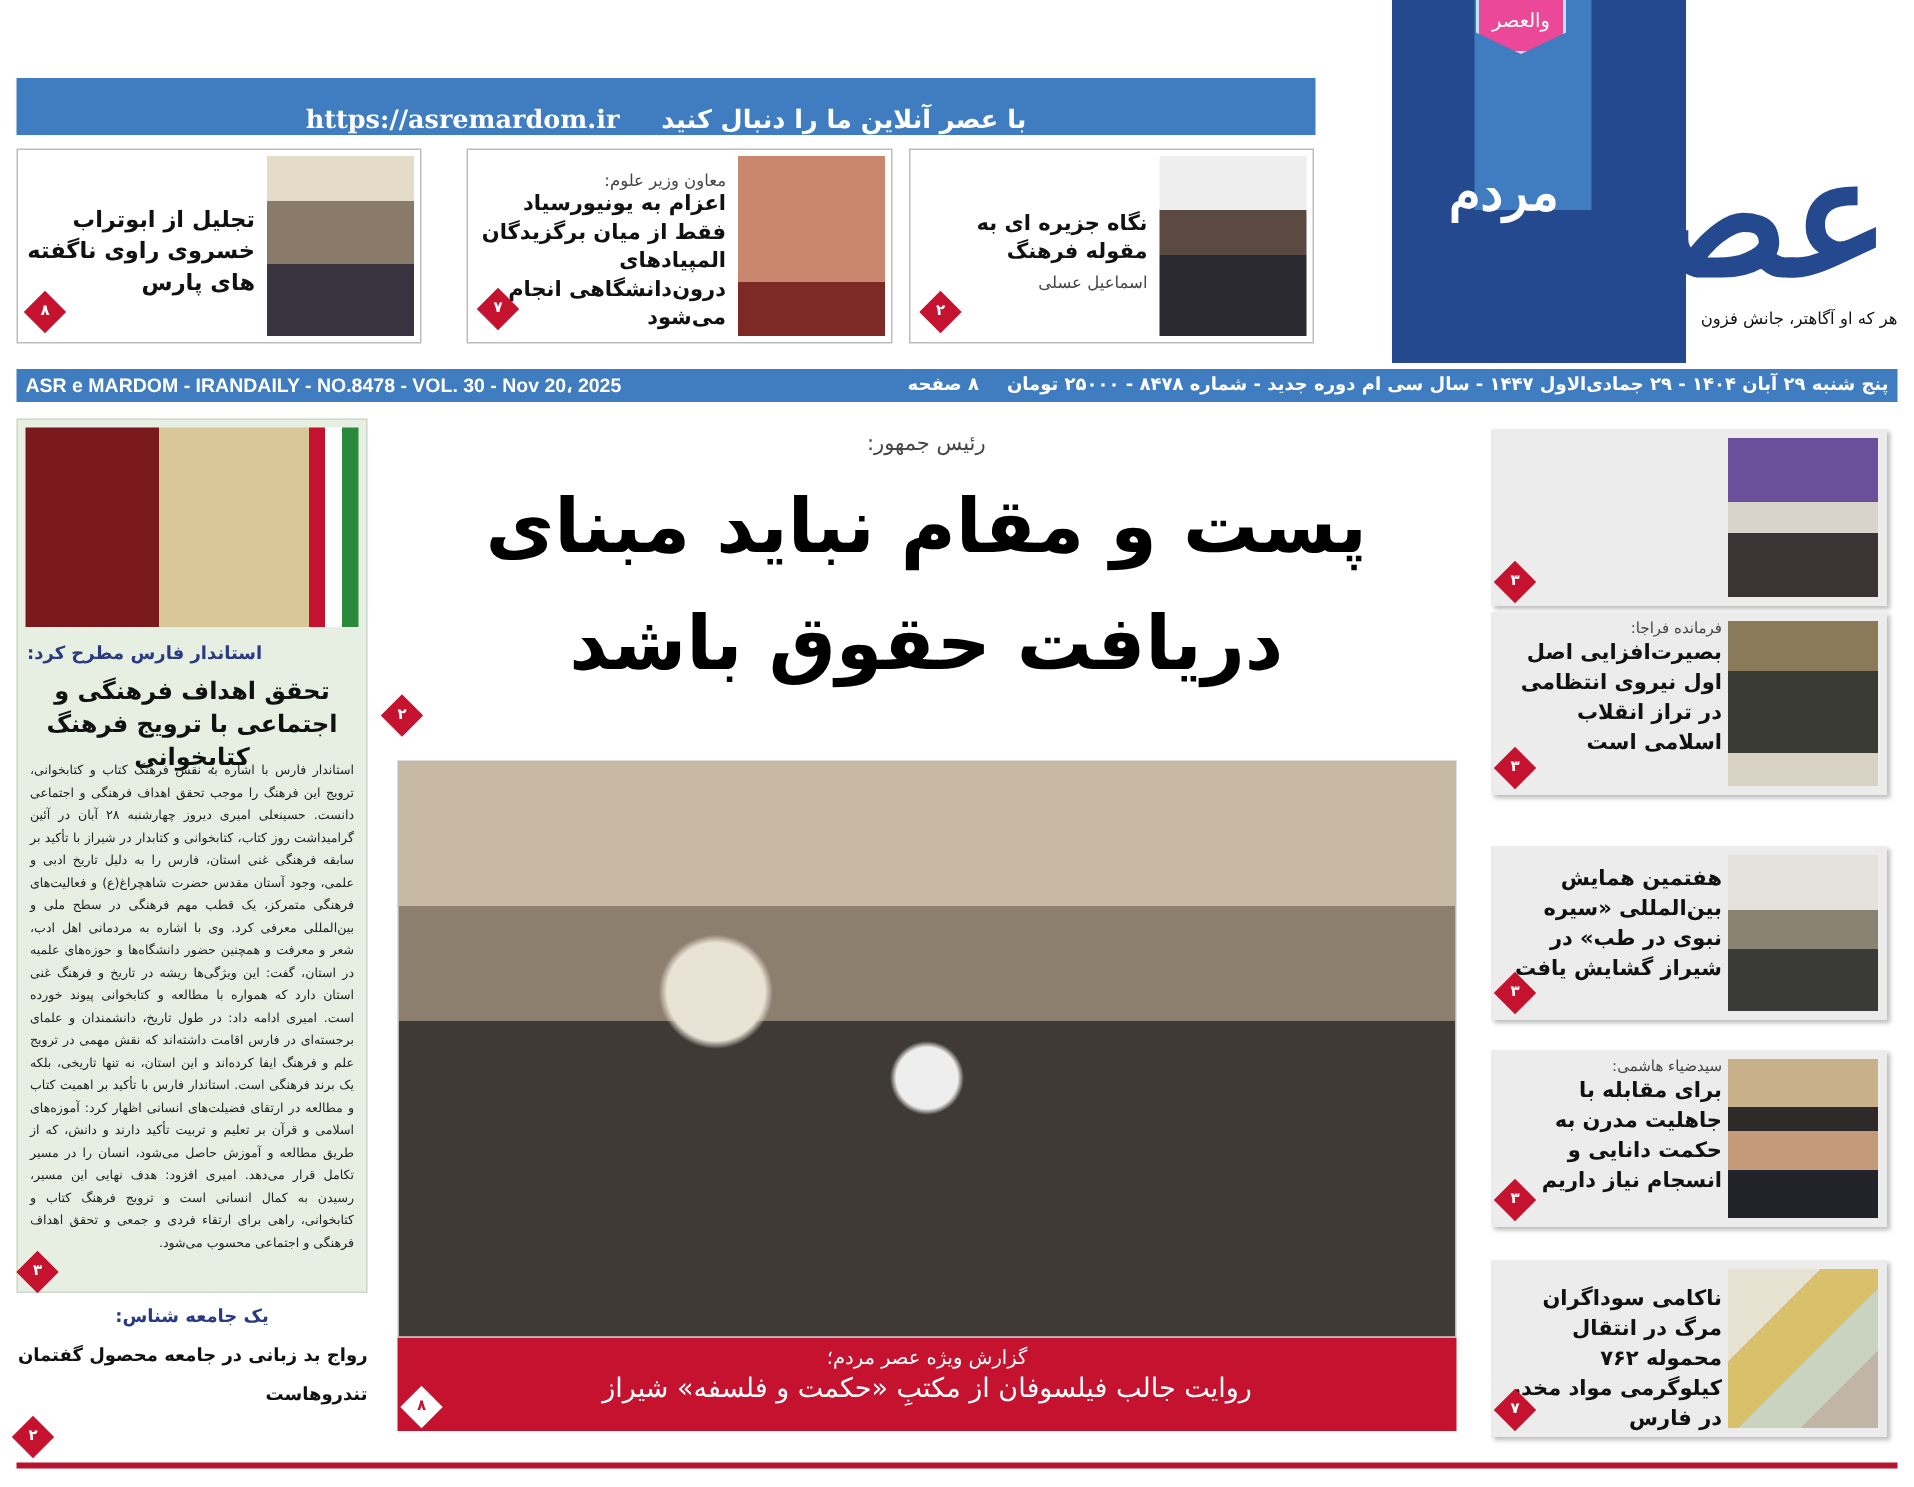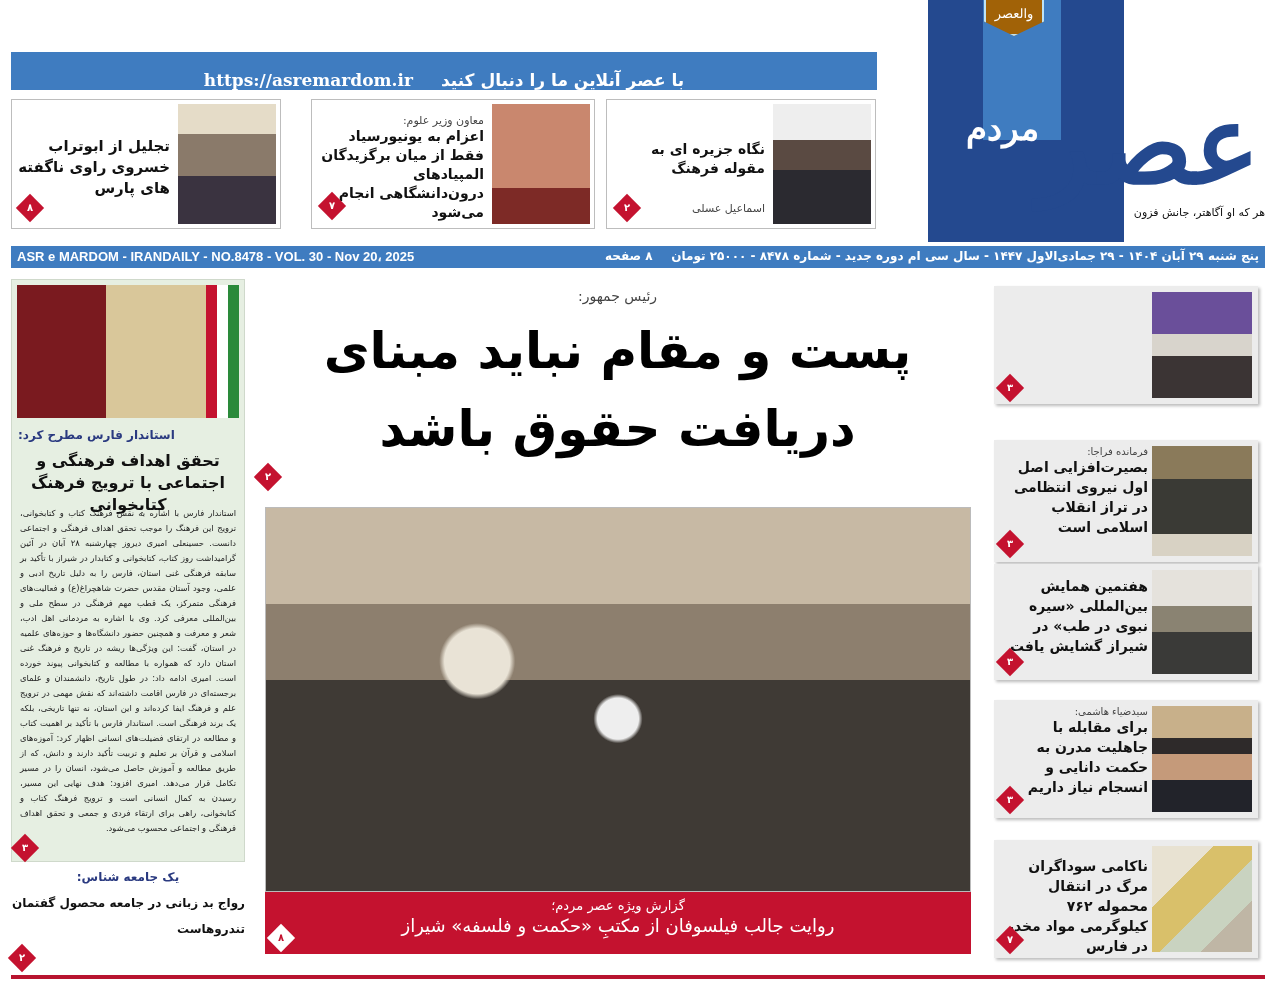--- a/index.html
+++ b/index.html
@@ -1,21 +1,21 @@
 <!DOCTYPE html>
 <html><head>
 <meta charset="utf-8">
 <style>
 *{box-sizing:border-box;margin:0;padding:0}
 body{width:1276px;height:991px;background:#fff;position:relative;overflow:hidden;font-family:"DejaVu Sans",sans-serif;}
 .abs{position:absolute}
 
 #logo-block{left:928px;top:0;width:196px;height:242px;background:#24498f;}
 #logo-light{left:983px;top:0;width:78px;height:140px;background:#3f7cc0;}
-#logo-star{left:984px;top:0;width:60px;height:36px;background:#a16207;border:2px solid #bfe3f5;border-top:none;clip-path:polygon(0 0,100% 0,100% 60%,50% 100%,0 60%);}
+#logo-star{left:984px;top:0;width:60px;height:36px;background:#ec4899;border:2px solid #bfe3f5;border-top:none;clip-path:polygon(0 0,100% 0,100% 60%,50% 100%,0 60%);}
 #logo-star span{display:block;color:#fff;font-size:13px;text-align:center;padding-top:6px;font-family:"DejaVu Serif",serif;}
 #logo-asr{left:930px;top:70px;width:330px;height:150px;font-family:"DejaVu Serif",serif;font-size:110px;font-weight:bold;color:#24498f;direction:rtl;text-align:right;line-height:150px;}
 #logo-mardom{left:966px;top:108px;color:#fff;font-size:34px;font-weight:bold;font-family:"DejaVu Serif",serif;}
 #logo-tagline{left:1125px;top:206px;width:140px;font-size:11px;color:#111;direction:rtl;text-align:right;}
 
 #url-bar{left:11px;top:52px;width:866px;height:38px;background:#3f7cc0;color:#fff;display:flex;justify-content:center;align-items:flex-end;gap:28px;font-weight:bold;font-size:17px;}
 #url-bar .fa{direction:rtl}
 #url-bar .url{font-family:"DejaVu Serif",serif;font-size:17px}
 
 .teaser{top:99px;height:130px;border:1px solid #bdbdbd;background:#fff;}
@@ -70,21 +70,21 @@
 
 <div id="url-bar" class="abs">
   <span class="url">https://asremardom.ir</span>
   <span class="fa">با عصر آنلاین ما را دنبال کنید</span>
 </div>
 
 <div class="abs teaser" style="left:606px;width:270px">
   <div class="photo" style="background:linear-gradient(180deg,#eee 0 30%,#5a4a42 30% 55%,#2b2a30 55%)"></div>
   <div class="text" style="top:40px">
     <div class="headline-sm">نگاه جزیره ای به مقوله فرهنگ</div>
-    <div class="kicker" style="margin-top:24px">اسماعیل عسلی</div>
+    <div class="kicker" style="margin-top:4px">اسماعیل عسلی</div>
   </div>
   <div class="diamond" style="left:10px;bottom:10px">
       <span>۲</span>
     </div>
 </div>
 
 <div class="abs teaser" style="left:311px;width:284px">
   <div class="photo" style="background:linear-gradient(180deg,#c9876e 0 70%,#7d2a26 70%)"></div>
   <div class="text" style="top:14px">
     <div class="kicker">معاون وزیر علوم:</div>
@@ -140,21 +140,21 @@
     </div>
 </div>
 
 <div class="abs rteaser" style="top:286px;height:118px">
   <div class="photo" style="background:linear-gradient(180deg,#6a4f9a 0 40%,#d8d4cc 40% 60%,#3b3434 60%)"></div>
   <div class="diamond" style="left:6px;bottom:6px">
       <span>۳</span>
     </div>
 </div>
 
-<div class="abs rteaser" style="top:440px;height:122px">
+<div class="abs rteaser" style="top:408px;height:122px">
   <div class="photo" style="background:linear-gradient(180deg,#8a7a5a 0 30%,#3a3a35 30% 80%,#d8d2c4 80%)"></div>
   <div class="text">
     <div class="kicker">فرمانده فراجا:</div>
     <div class="headline-sm">بصیرت‌افزایی اصل اول نیروی انتظامی در تراز انقلاب اسلامی است</div>
   </div>
   <div class="diamond" style="left:6px;bottom:8px">
       <span>۳</span>
     </div>
 </div>
 

